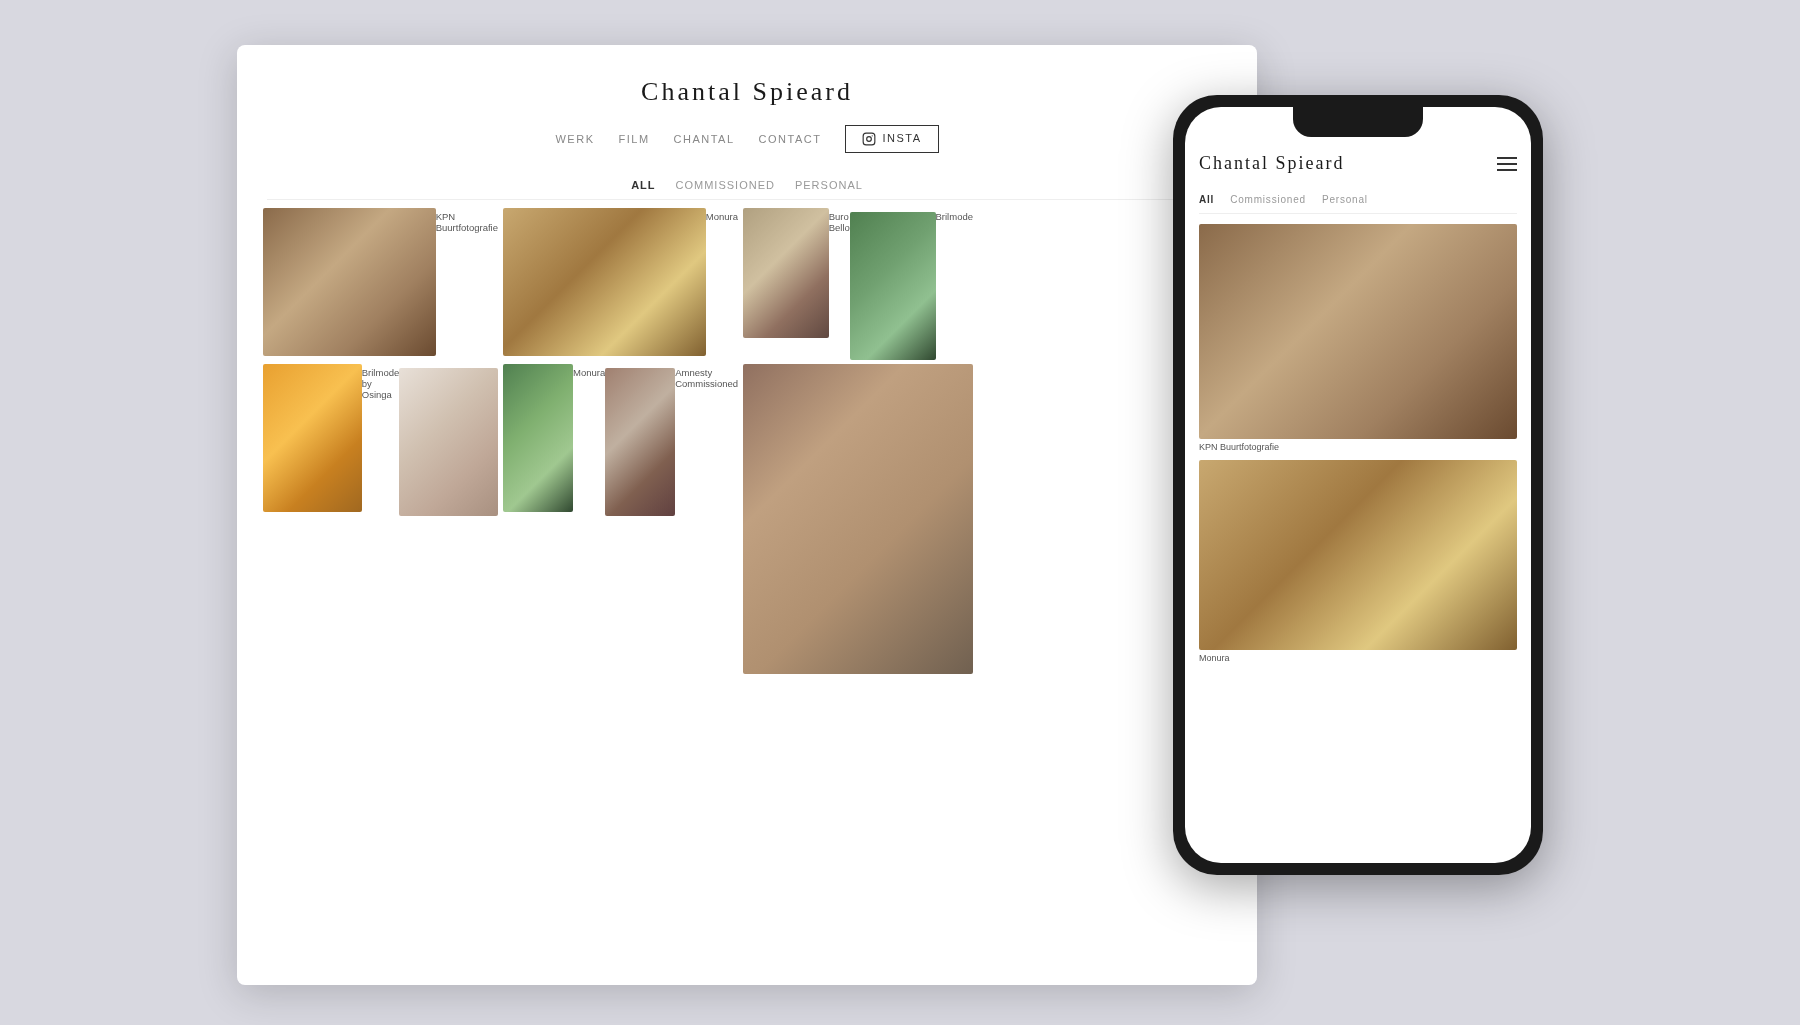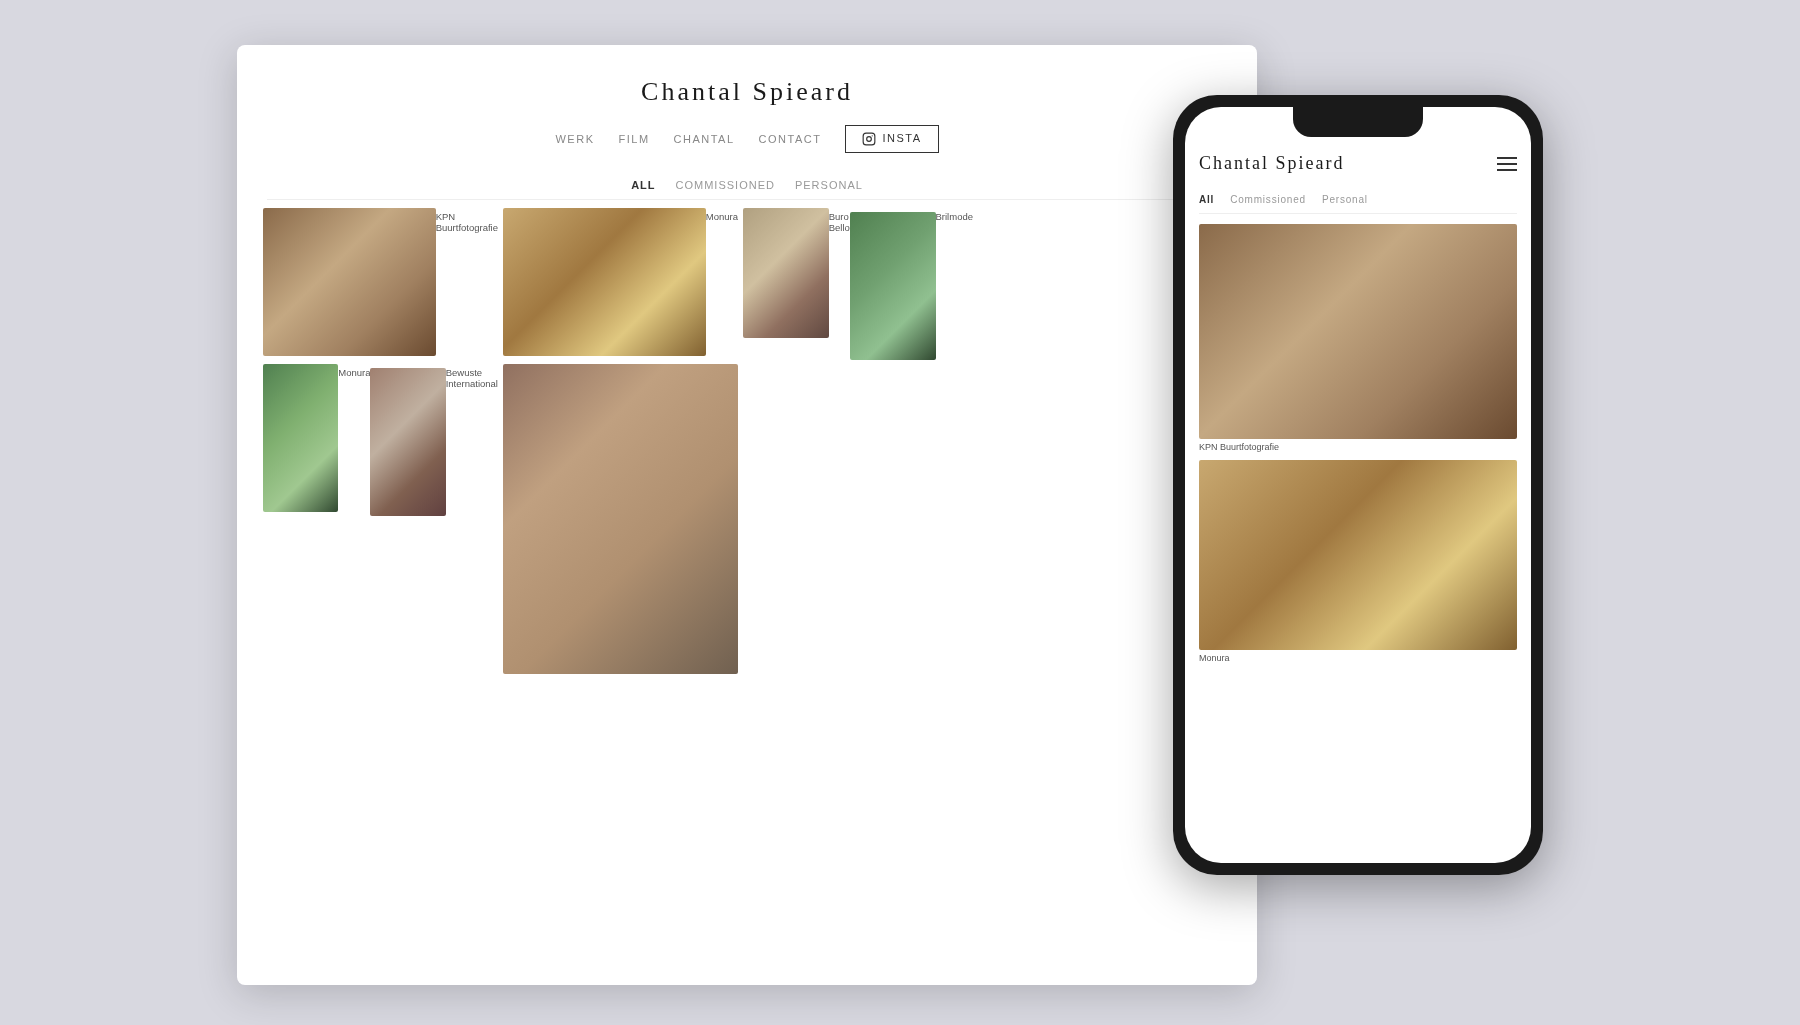--- a/index.html
+++ b/index.html
@@ -295,24 +295,29 @@
         <div class="grid-cell">
           <div class="photo-box" style="height:130px; background:linear-gradient(135deg,#b0a080 0%,#d0c0a0 40%,#907060 70%,#604840 100%); border-radius:2px;"></div>
           <div class="photo-caption">Buro Bello</div>
           <div class="photo-box" style="height:148px; background:linear-gradient(135deg,#508050 0%,#70a070 40%,#90c090 70%,#304830 100%); border-radius:2px; margin-top:4px;"></div>
           <div class="photo-caption">Brilmode</div>
         </div>
       </div>
 
       <div style="display: grid; grid-template-columns: 235px 235px 230px 230px; gap: 5px; margin-top:2px;">
         <div class="grid-cell">
+          <div class="photo-box" style="height:148px; background:linear-gradient(135deg,#e8a030 0%,#f8c050 40%,#c88020 70%,#a06820 100%); border-radius:2px;"></div>
+          <div class="photo-caption">Brilmode by Osinga</div>
+          <div class="photo-box" style="height:148px; background:linear-gradient(135deg,#e8e0d8 0%,#d0c0b0 40%,#c0a898 70%,#a89080 100%); border-radius:2px; margin-top:4px;"></div>
+        </div>
+        <div class="grid-cell">
           <div class="photo-box" style="height:148px; background:linear-gradient(135deg,#508050 0%,#80b070 40%,#a0c890 70%,#304830 100%); border-radius:2px;"></div>
           <div class="photo-caption">Monura</div>
           <div class="photo-box" style="height:148px; background:linear-gradient(135deg,#a08070 0%,#c0b0a0 40%,#806050 70%,#604040 100%); border-radius:2px; margin-top:4px;"></div>
-          <div class="photo-caption">Bewuste International</div>
+          <div class="photo-caption">Amnesty Commissioned</div>
         </div>
         <div class="grid-cell">
           <div class="photo-box" style="height:310px; background:linear-gradient(135deg,#907060 0%,#c0a080 30%,#b09070 60%,#706050 100%); border-radius:2px;"></div>
         </div>
       </div>
 
     </div>
   </div>
 
   <div class="mobile-phone">

